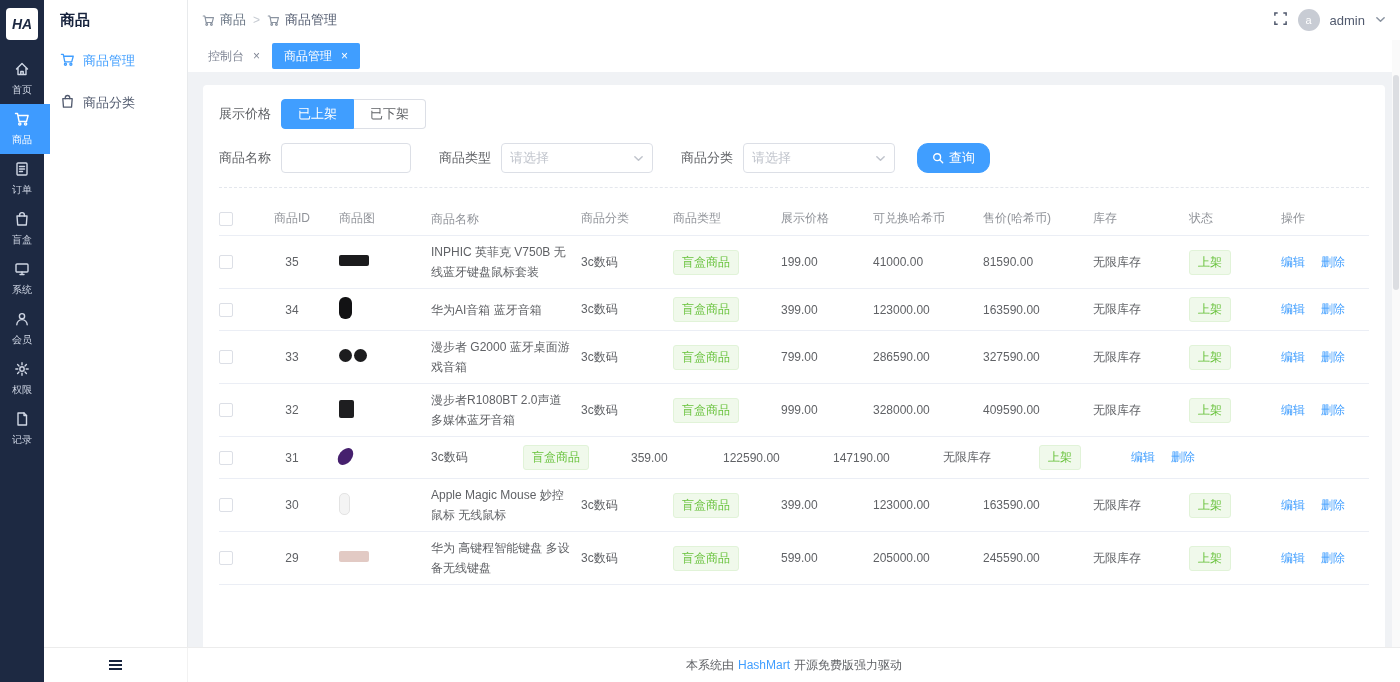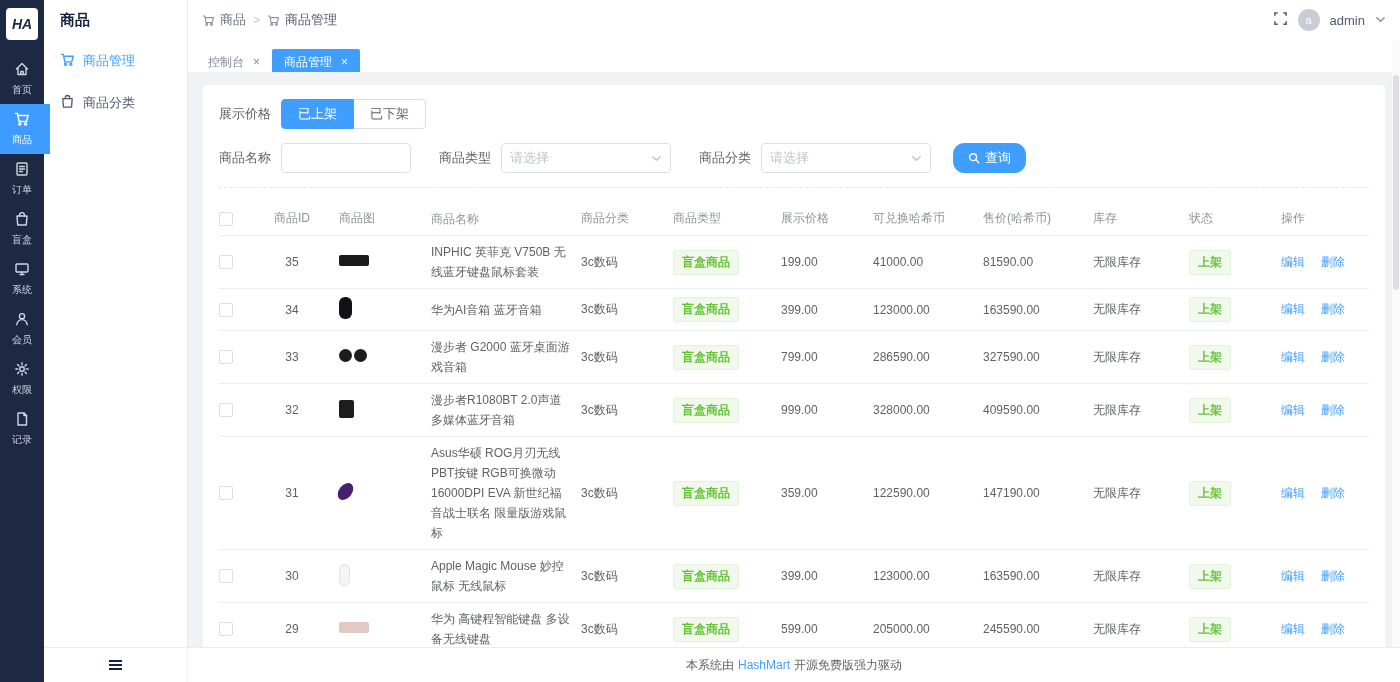--- a/index.html
+++ b/index.html
@@ -45,41 +45,41 @@
   .topbar-right { display:flex; align-items:center; gap:10px; }
   .fullscreen-btn svg { width:15px; height:15px; stroke:#515a6e; fill:none; stroke-width:1.6; }
   .avatar { width:22px; height:22px; border-radius:50%; background:#c8ccd4; color:#fff;
     font-size:11px; display:flex; align-items:center; justify-content:center; }
   .username { font-size:13px; color:#515a6e; }
   .chev svg { width:11px; height:11px; stroke:#8a93a0; fill:none; stroke-width:1.6;
     stroke-linecap:round; stroke-linejoin:round; }
 
   .tabbar { height:32px; background:#fff; flex:0 0 32px; display:flex; align-items:flex-start;
     padding-left:8px; box-shadow:0 1px 2px rgba(0,0,0,0.04); }
-  .tab { height:26px; margin-top:9px; display:flex; align-items:center; gap:9px;
+  .tab { height:26px; margin-top:3px; display:flex; align-items:center; gap:9px;
     padding:0 12px; font-size:12px; color:#808695; cursor:pointer; border-radius:2px; }
   .tab .tab-close { font-size:12px; line-height:1; color:inherit; cursor:pointer; }
   .tab.active { background:#409eff; color:#fff; }
 
   .content { flex:1; background:#f0f2f5; padding:13px 15px 0 15px; overflow:hidden; position:relative; }
   .card { background:#fff; border-radius:4px; padding:14px 16px 0 16px;
     height:600px; overflow:hidden; }
 
   
   .filter-row { display:flex; align-items:center; margin-bottom:14px; }
   .f-label { font-size:13px; color:#606266; margin-right:10px; }
   .radio-group { display:flex; }
   .radio-btn { height:30px; padding:0 16px; font-size:13px; display:flex; align-items:center;
     border:1px solid #dcdfe6; background:#fff; color:#606266; cursor:pointer; }
   .radio-btn:first-child { border-radius:4px 0 0 4px; }
   .radio-btn:last-child { border-radius:0 4px 4px 0; border-left:none; }
   .radio-btn.active { background:#409eff; border-color:#409eff; color:#fff; }
   .text-input { width:130px; height:30px; border:1px solid #dcdfe6; border-radius:4px;
     padding:0 8px; font-size:13px; color:#606266; outline:none; }
-  .select { width:170px; height:30px; border:1px solid #dcdfe6; border-radius:4px;
+  .select { width:152px; height:30px; border:1px solid #dcdfe6; border-radius:4px;
     display:flex; align-items:center; justify-content:space-between; padding:0 8px;
     cursor:pointer; background:#fff; }
   .select .ph { font-size:13px; color:#c0c4cc; }
   .select svg { width:11px; height:11px; stroke:#c0c4cc; fill:none; stroke-width:1.6;
     stroke-linecap:round; stroke-linejoin:round; }
   .gap28 { width:28px; } .gap20 { width:22px; }
   .btn-primary { height:30px; padding:0 14px; background:#409eff; border:1px solid #409eff;
     color:#fff; font-size:13px; border-radius:11px; display:flex; align-items:center; gap:5px;
     cursor:pointer; }
   .btn-primary svg { width:12px; height:12px; stroke:#fff; fill:none; stroke-width:1.6;
@@ -102,21 +102,21 @@
   .c-type  { flex:0 0 108px; }
   .c-price { flex:0 0 92px; }
   .c-coin  { flex:0 0 110px; }
   .c-sale  { flex:0 0 110px; }
   .c-stock { flex:0 0 96px; }
   .c-status{ flex:0 0 92px; }
   .c-ops   { flex:0 0 96px; display:flex; gap:16px; }
   .checkbox { width:14px; height:14px; border:1px solid #dcdfe6; border-radius:2px;
     background:#fff; cursor:pointer; }
   .tag { display:inline-block; padding:3px 8px; font-size:12px; border-radius:3px;
-    background:#f0f9eb; border:1px solid #e1f3d8; color:#67c23a;font-weight:bold; }
+    background:#f0f9eb; border:1px solid #e1f3d8; color:#67c23a; }
   .link { color:#409eff; cursor:pointer; font-size:12px; }
   .thumb { display:inline-block; }
   .k-keyboard { width:30px; height:11px; border-radius:2px; }
   .k-speaker-cyl { width:13px; height:22px; border-radius:6px; }
   .k-speakers-pair { width:13px; height:13px; border-radius:50%; }
   .k-speaker-box { width:15px; height:18px; border-radius:2px; }
   .k-mouse { width:13px; height:19px; border-radius:50%; transform:rotate(38deg); }
   .k-mouse-v { width:11px; height:22px; border-radius:5px; border:1px solid #e3e3e3; }
 
   
@@ -410,21 +410,20 @@
       <span class="link">删除</span>
     </div>
   </div>
 
   <div class="tr">
     <div class="td c-check">
                   <span class="checkbox"></span>
                 </div>
     <div class="td c-id">31</div>
     <div class="td c-img"><span class="thumb k-mouse" style="background: rgb(70, 32, 110);"></span></div>
-    <div class="td c-name">Asus华硕 ROG月刃无线 PBT按键 RGB可换微动 16000DPI EVA 新世纪福音战士联名 限量版游戏鼠标</div>
     <div class="td c-cat">3c数码</div>
     <div class="td c-type"><span class="tag">盲盒商品</span></div>
     <div class="td c-price">359.00</div>
     <div class="td c-coin">122590.00</div>
     <div class="td c-sale">147190.00</div>
     <div class="td c-stock">无限库存</div>
     <div class="td c-status"><span class="tag">上架</span></div>
     <div class="td c-ops">
       <span class="link">编辑</span>
       <span class="link">删除</span>

